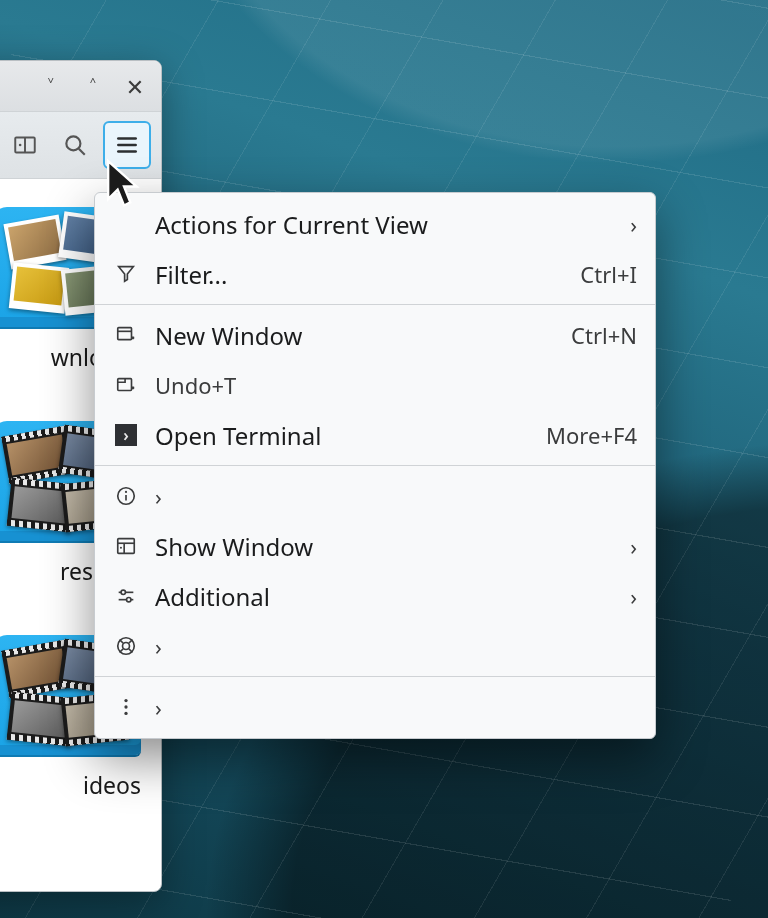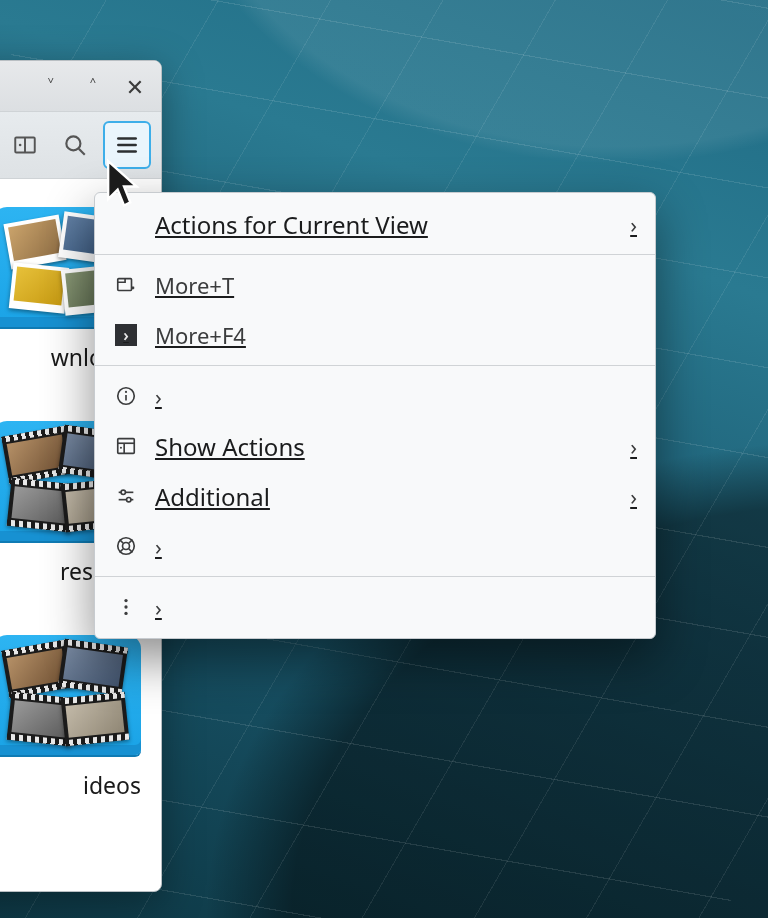--- a/index.html
+++ b/index.html
@@ -206,21 +206,20 @@
     font-size: 24px;
     color: #1b1c1d;
   }
   .menu .row {
     display: flex;
     align-items: center;
     height: 50px;
     padding: 0 18px;
     gap: 16px;
     cursor: pointer;
-    text-decoration: underline;
   }
   .menu .row .ico {
     width: 26px;
     display: flex;
     align-items: center;
     justify-content: center;
     flex: 0 0 26px;
     color: #3b3c3d;
   }
   .menu .row .ico svg { width: 22px; height: 22px; }
@@ -358,39 +357,60 @@
 
 <div class="menu">
 
   <div class="row">
     <span class="ico"></span>
     <span class="label">Actions for Current View</span>
     <span class="chev">›</span>
   </div>
 
 
+  <div class="row">
+    <span class="ico">
+      <svg viewBox="0 0 24 24" fill="none" stroke="currentColor" stroke-width="1.8">
+        <path d="M4 4h16l-6.5 8v6l-3 2v-8z"></path>
+      </svg>
+    </span>
+    <span class="label">Filter...</span>
+    <span class="accel">Ctrl+I</span>
+  </div>
 
   <div class="sep"></div>
 
+  <div class="row">
+    <span class="ico">
+      <svg viewBox="0 0 24 24" fill="none" stroke="currentColor" stroke-width="1.8">
+        <rect x="3" y="4" width="15" height="13" rx="1"></rect>
+        <line x1="3" y1="8" x2="18" y2="8"></line>
+        <path d="M18 15h3m-1.5-1.5v3" stroke-width="2"></path>
+      </svg>
+    </span>
+    <span class="label">New Window</span>
+    <span class="accel">Ctrl+N</span>
+  </div>
 
   <div class="row">
     <span class="ico">
       <svg viewBox="0 0 24 24" fill="none" stroke="currentColor" stroke-width="1.8">
         <rect x="3" y="5" width="15" height="13" rx="1"></rect>
         <path d="M3 9h8V5"></path>
         <path d="M18 15h3m-1.5-1.5v3" stroke-width="2"></path>
       </svg>
     </span>
-    <span class="accel">More+T</span>
+    <span class="accel">Undo+T</span>
   </div>
 
   <div class="row">
     <span class="ico">
       <span class="terminal-ico"></span>
     </span>
+    <span class="label">Open Terminal</span>
     <span class="accel">More+F4</span>
   </div>
 
   <div class="sep"></div>
 
   <div class="row">
     <span class="ico">
       <svg viewBox="0 0 24 24" fill="none" stroke="currentColor" stroke-width="1.8">
         <circle cx="12" cy="12" r="9"></circle>
         <line x1="12" y1="11" x2="12" y2="17"></line>
@@ -402,21 +422,21 @@
 
   <div class="row">
     <span class="ico">
       <svg viewBox="0 0 24 24" fill="none" stroke="currentColor" stroke-width="1.8">
         <rect x="3" y="4" width="18" height="16" rx="1"></rect>
         <line x1="3" y1="9" x2="21" y2="9"></line>
         <line x1="10" y1="9" x2="10" y2="20"></line>
         <circle cx="6.5" cy="14" r="1.1" fill="currentColor" stroke="none"></circle>
       </svg>
     </span>
-    <span class="label">Show Actions</span>
+    <span class="label">Show Window</span>
     <span class="chev">›</span>
   </div>
 
   <div class="row">
     <span class="ico">
       <svg viewBox="0 0 24 24" fill="none" stroke="currentColor" stroke-width="1.8">
         <line x1="4" y1="8" x2="20" y2="8"></line>
         <circle cx="9" cy="8" r="2.4" fill="#f8f9fa"></circle>
         <line x1="4" y1="16" x2="20" y2="16"></line>
         <circle cx="15" cy="16" r="2.4" fill="#f8f9fa"></circle>

